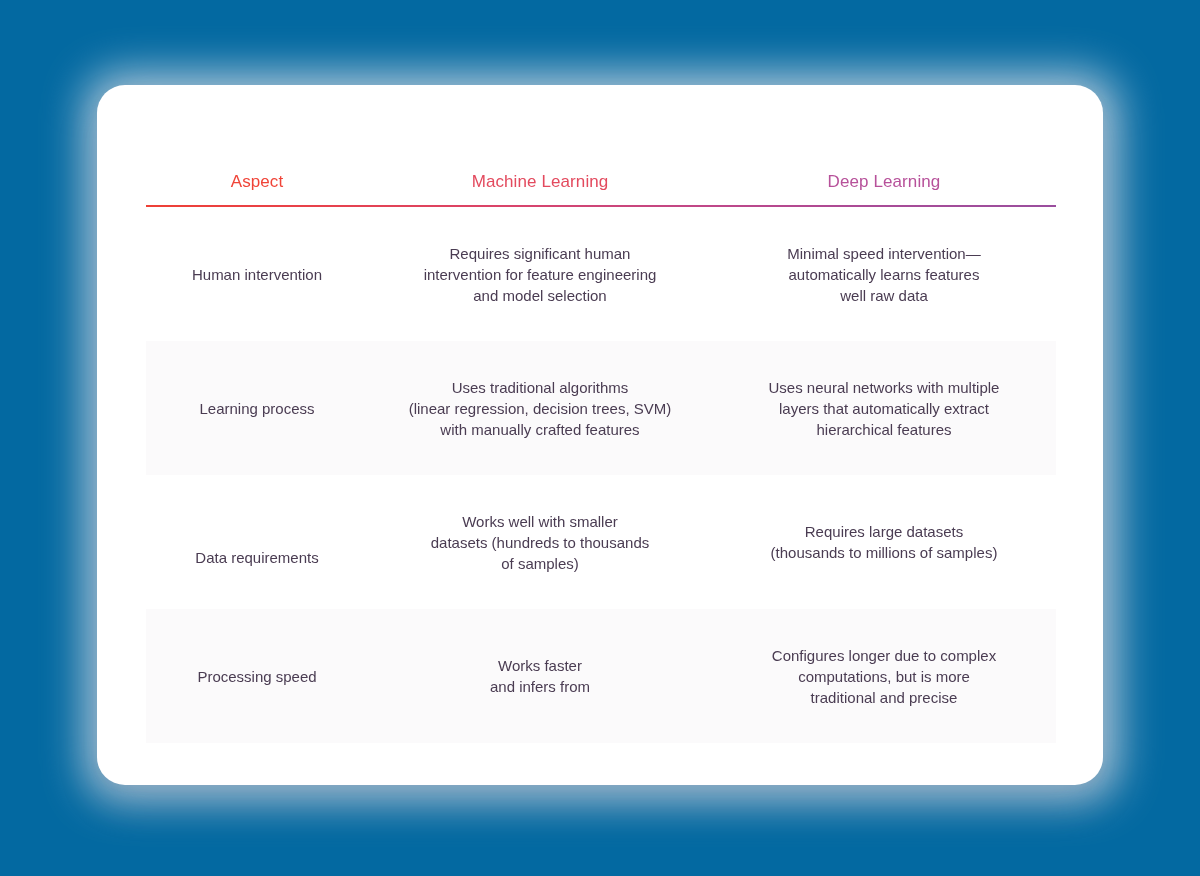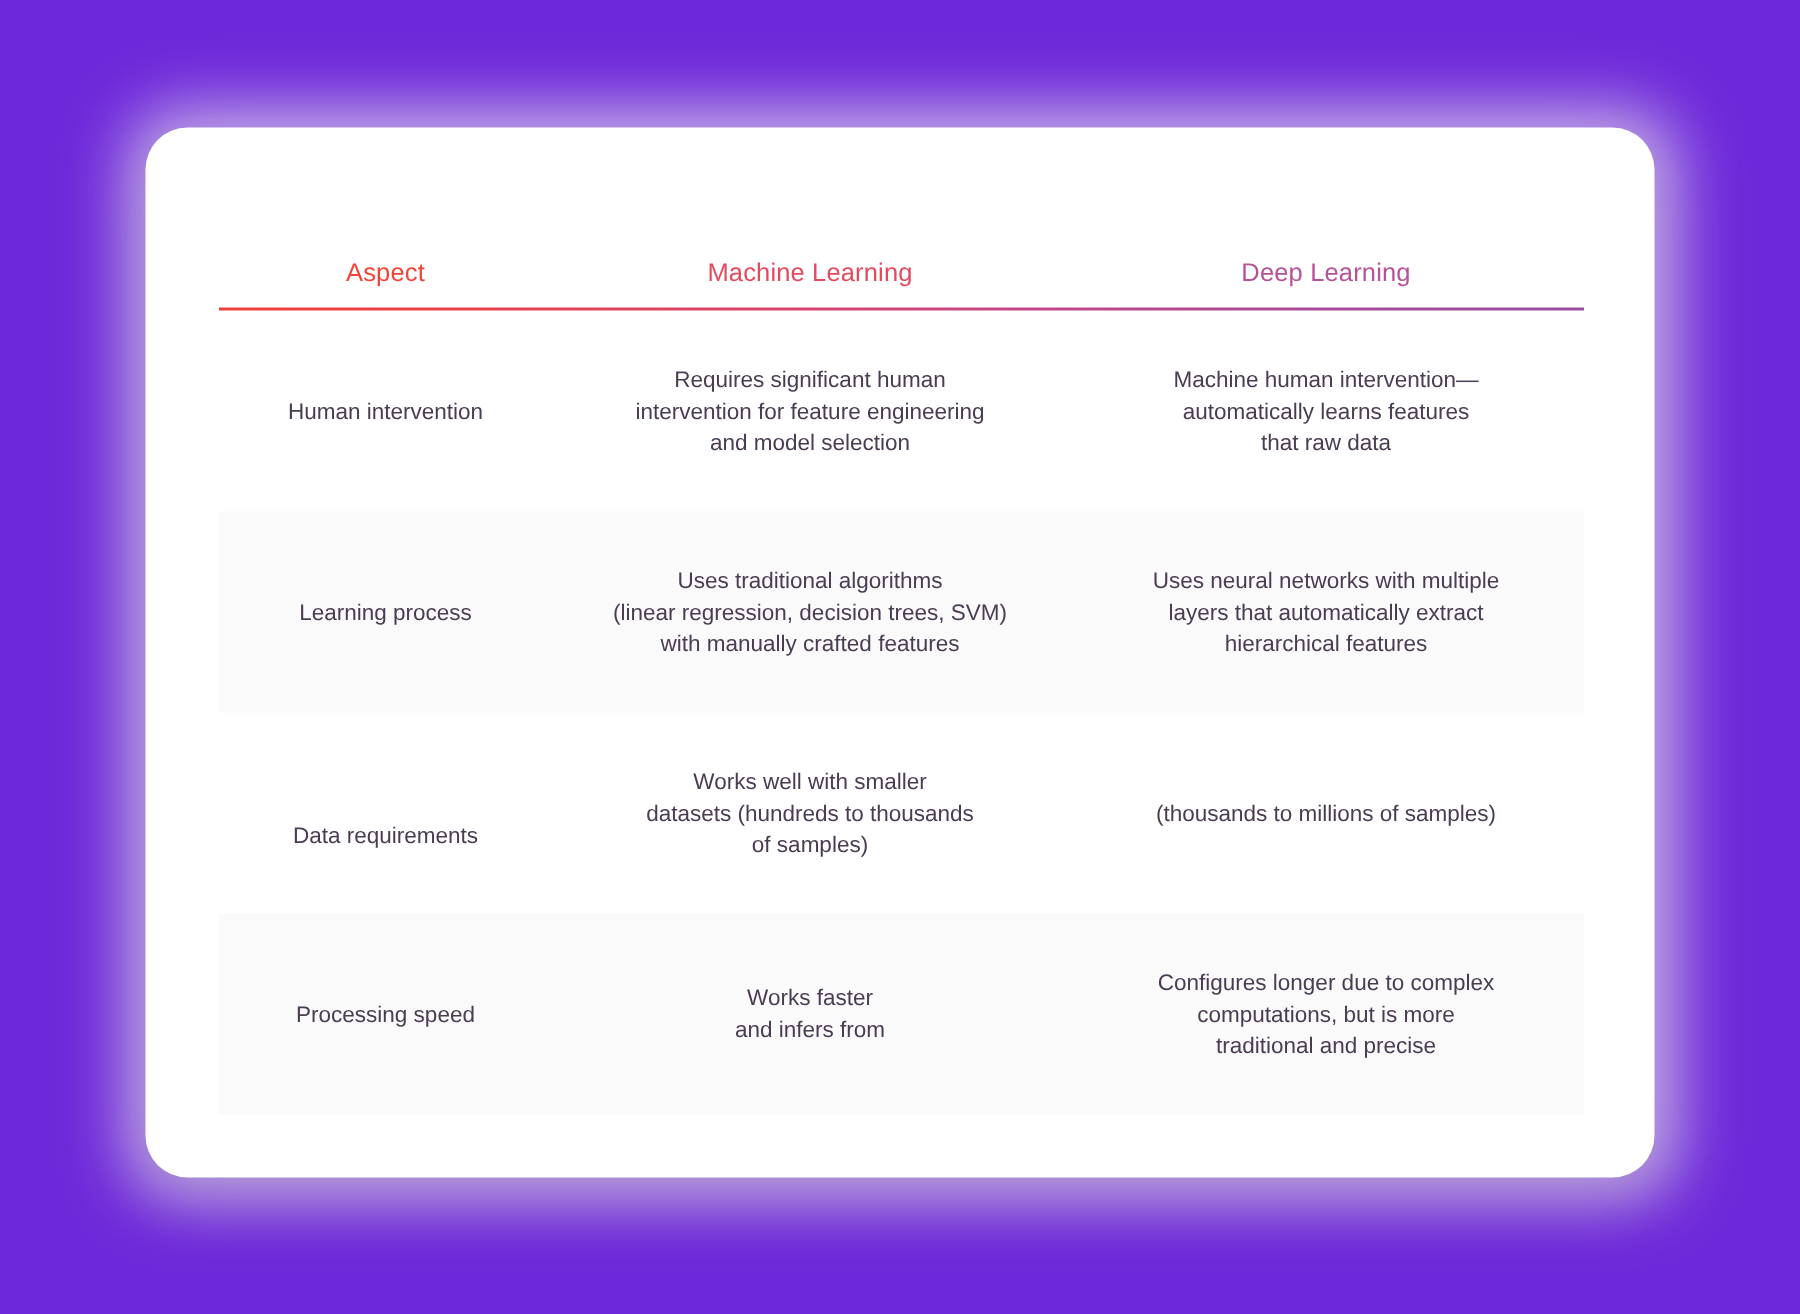--- a/index.html
+++ b/index.html
@@ -9,21 +9,21 @@
     height: 876px;
     background: #ffffff;
     font-family: "Liberation Sans", sans-serif;
     -webkit-font-smoothing: antialiased;
   }
 
   #stage {
     position: relative;
     width: 1200px;
     height: 876px;
-    background: #6d28d9;
+    background: #0369a1;
     overflow: hidden;
   }
 
   
   .card-halo {
     position: absolute;
     left: 86px;
     top: 74px;
     width: 1031px;
     height: 725px;
@@ -129,23 +129,23 @@
 
       <div class="tbody" id="tbody">
           <div class="row">
             <div class="cell aspect" style="color: rgb(74, 60, 82);">Human intervention</div>
             <div class="cell ml" style="color: rgb(74, 60, 82);">
               <div>Requires significant human</div>
               <div>intervention for feature engineering</div>
               <div>and model selection</div>
             </div>
             <div class="cell dl" style="color: rgb(74, 60, 82);">
-              <div>Machine human intervention—</div>
+              <div>Minimal speed intervention—</div>
               <div>automatically learns features</div>
-              <div>that raw data</div>
+              <div>well raw data</div>
             </div>
           </div>
           <div class="row striped" style="background: rgb(251, 250, 251);">
             <div class="cell aspect" style="color: rgb(74, 60, 82);">Learning process</div>
             <div class="cell ml" style="color: rgb(74, 60, 82);">
               <div>Uses traditional algorithms</div>
               <div>(linear regression, decision trees, SVM)</div>
               <div>with manually crafted features</div>
             </div>
             <div class="cell dl" style="color: rgb(74, 60, 82);">
@@ -155,20 +155,21 @@
             </div>
           </div>
           <div class="row">
             <div class="cell aspect" style="color: rgb(74, 60, 82); margin-top: 31px;">Data requirements</div>
             <div class="cell ml" style="color: rgb(74, 60, 82);">
               <div>Works well with smaller</div>
               <div>datasets (hundreds to thousands</div>
               <div>of samples)</div>
             </div>
             <div class="cell dl" style="color: rgb(74, 60, 82);">
+              <div>Requires large datasets</div>
               <div>(thousands to millions of samples)</div>
             </div>
           </div>
           <div class="row striped" style="background: rgb(251, 250, 251);">
             <div class="cell aspect" style="color: rgb(74, 60, 82);">Processing speed</div>
             <div class="cell ml" style="color: rgb(74, 60, 82);">
               <div>Works faster</div>
               <div>and infers from</div>
             </div>
             <div class="cell dl" style="color: rgb(74, 60, 82);">

